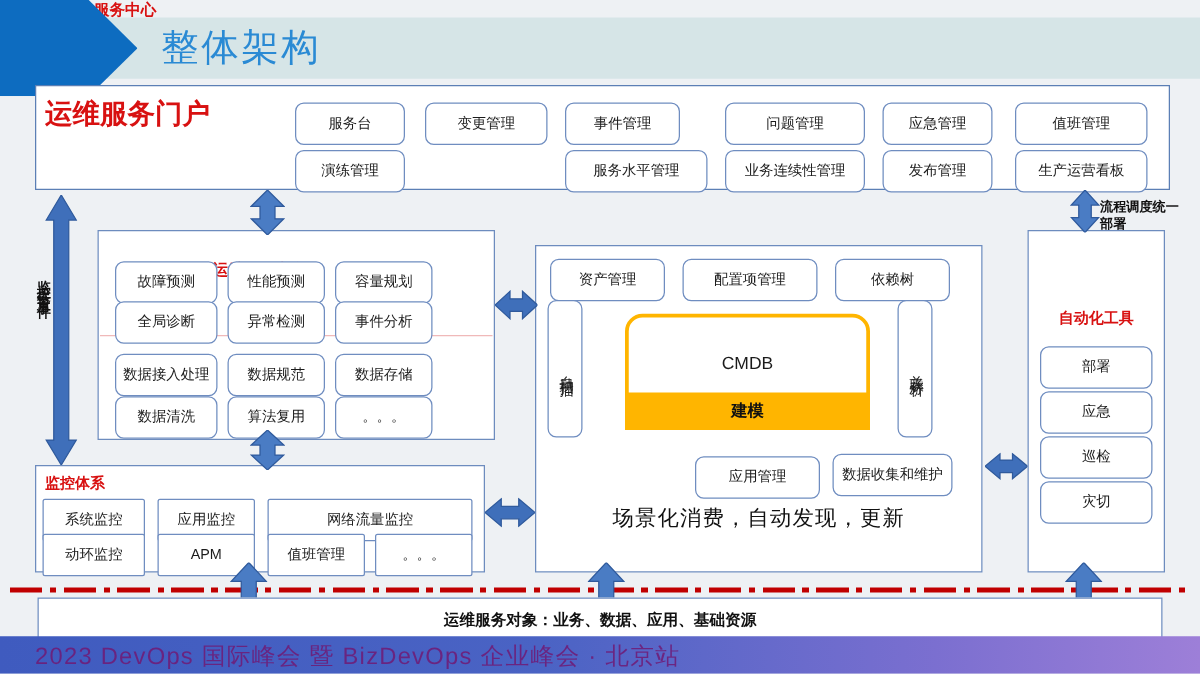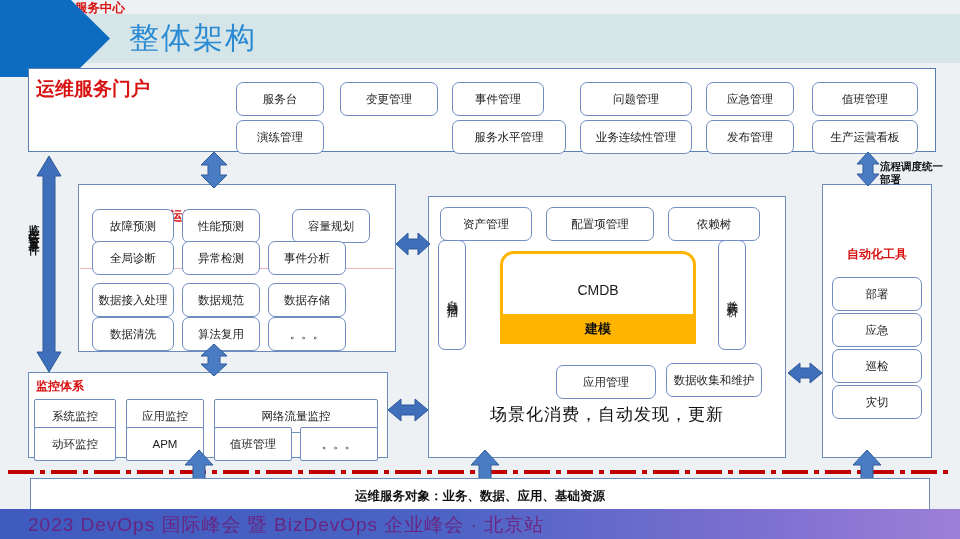--- a/index.html
+++ b/index.html
@@ -22,21 +22,21 @@
   .chip{position:absolute;box-sizing:border-box;background:#fff;border:1px solid #6f8dc0;
         border-radius:7px;display:flex;align-items:center;justify-content:center;
         text-align:center;font-size:11.5px;color:#1b1b1b;line-height:1.12;padding:16px 2px;}
   .chip.sq{border-radius:2px;}
   .chip.vert{writing-mode:vertical-rl;text-orientation:upright;letter-spacing:2px;}
 
   .ttl-red{position:absolute;color:#d81111;font-weight:bold;}
 
   
   .portal{left:28px;top:68px;width:908px;height:84px;}
-  .portal-h1{left:36px;top:76px;font-size:19px;}
+  .portal-h1{left:36px;top:76px;font-size:22px;}
   .portal-h2{left:36px;top:114px;font-size:12.5px;font-weight:bold;color:#111;}
   .portal-h2 b{color:#d81111;}
   .portal-h3{left:36px;top:133px;font-size:8px;font-weight:bold;color:#d81111;letter-spacing:.2px;}
 
   
   .dataplat{left:78px;top:184px;width:318px;height:168px;}
   .dp-title{left:170px;top:188px;font-size:12.5px;margin-top:20px;}
   .dp-div{position:absolute;left:80px;top:268px;width:314px;height:1px;background:#f0b9b9;}
 
   
@@ -107,21 +107,21 @@
   <svg class="arr" style="left:36px;top:156px;width:26px;height:216px;" viewBox="0 0 26 216">
     <polygon points="13,0 25,20 19,20 19,196 25,196 13,216 1,196 7,196 7,20 1,20" fill="#3f6fba" stroke="#2f5a9c" stroke-width="1"></polygon>
   </svg>
 
   <div class="panel-nb dataplat"></div>
   <div class="ttl-red dp-title">运维数据中台</div>
   <div class="dp-div"></div>
 
   <div class="chip" style="left:92px;top:209px;width:82px;height:26px;">故障预测</div>
   <div class="chip" style="left:182px;top:209px;width:78px;height:26px;">性能预测</div>
-  <div class="chip" style="left:268px;top:209px;width:78px;height:26px;margin-left:24px;">容量规划</div>
+  <div class="chip" style="left:268px;top:209px;width:78px;height:26px;">容量规划</div>
   <div class="chip" style="left:92px;top:241px;width:82px;height:26px;">全局诊断</div>
   <div class="chip" style="left:182px;top:241px;width:78px;height:26px;">异常检测</div>
   <div class="chip" style="left:268px;top:241px;width:78px;height:26px;">事件分析</div>
 
   <div class="chip" style="left:92px;top:283px;width:82px;height:28px;">数据接入处理</div>
   <div class="chip" style="left:182px;top:283px;width:78px;height:28px;">数据规范</div>
   <div class="chip" style="left:268px;top:283px;width:78px;height:28px;">数据存储</div>
   <div class="chip" style="left:92px;top:317px;width:82px;height:26px;">数据清洗</div>
   <div class="chip" style="left:182px;top:317px;width:78px;height:26px;">算法复用</div>
   <div class="chip" style="left:268px;top:317px;width:78px;height:26px;">。。。</div>

